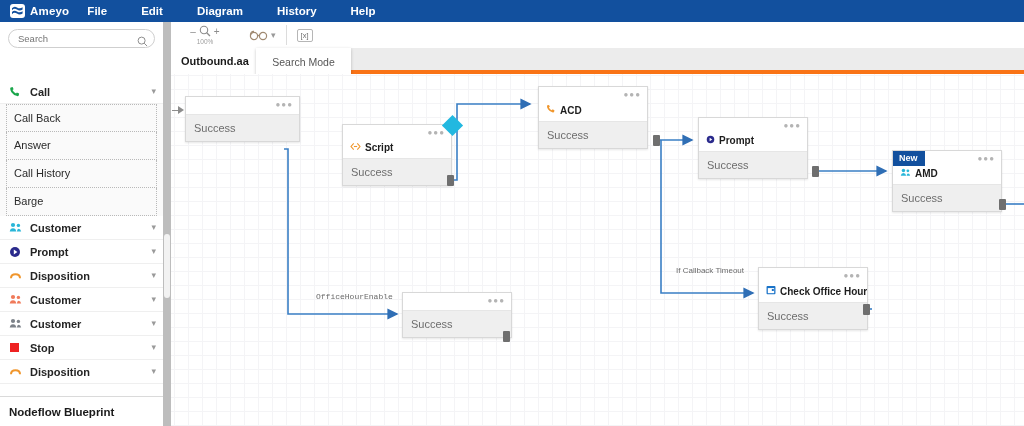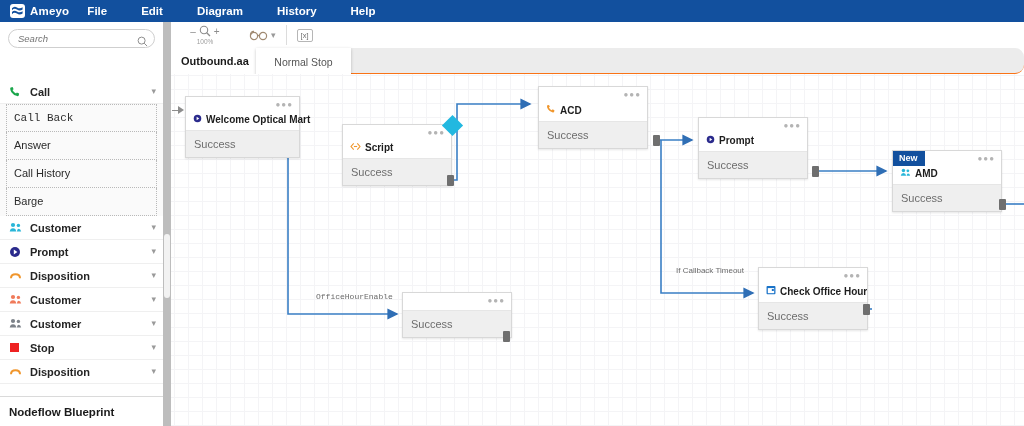--- a/index.html
+++ b/index.html
@@ -77,21 +77,20 @@
     height: 19px;
     border: 1px solid #cfcfcf;
     border-radius: 10px;
     background: #fff;
   }
   .search-box input {
     border: 0;
     outline: none;
     font-family: "Liberation Sans", sans-serif;
     font-size: 9.5px;
-    font-style: italic;
     color: #7b7b7b;
     background: transparent;
     width: 118px;
     height: 17px;
     padding: 0 0 0 9px;
     position: absolute;
     top: 0; left: 0;
   }
   .search-icon {
     position: absolute;
@@ -138,21 +137,21 @@
     line-height: 27px;
     margin: 0 6px;
     padding-left: 7px;
     font-size: 11px;
     color: #2b2b2b;
     border-bottom: 1px dotted #b9b9b9;
     border-left: 1px dotted #b9b9b9;
     border-right: 1px dotted #b9b9b9;
     cursor: default;
   }
-  .sub-item.first { border-top: 1px dotted #b9b9b9; font-family: Liberation Mono, monospace; }
+  .sub-item.first { border-top: 1px dotted #b9b9b9; }
 
   .blueprint-bar {
     position: absolute;
     bottom: 0; left: 0;
     width: 163px; height: 30px;
     line-height: 30px;
     padding-left: 9px;
     font-size: 11.5px;
     font-weight: 700;
     color: #1a1a1a;
@@ -219,22 +218,21 @@
     align-items: center;
     justify-content: center;
   }
 
   
   .tabbar {
     position: absolute;
     top: 48px; left: 171px;
     width: 853px; height: 26px;
     background: #ececec;
-    border-bottom: 1px solid #f97316;
-    border-radius: 9px;
+    border-bottom: 4px solid #f97316;
   }
   .tab {
     position: absolute;
     top: 0; left: 0;
     height: 26px;
     line-height: 26px;
     padding: 0 10px;
     background: #ffffff;
     font-size: 11px;
     font-weight: 700;
@@ -520,21 +518,21 @@
 
   <div class="tb-sep"></div>
 
   <div class="tb-group">
     <span class="xbox">[x]</span>
   </div>
 </div>
 
 <div class="tabbar">
   <div class="tab">Outbound.aa</div>
-  <div class="mode-popover">Normal Stop</div>
+  <div class="mode-popover">Search Mode</div>
 </div>
 
 <div class="canvas">
 
   <svg class="edges" width="853" height="352">
     <defs>
       <marker id="arw" markerWidth="7" markerHeight="7" refX="6" refY="3.5" orient="auto">
         <path d="M0,0 L7,3.5 L0,7 Z" fill="#2f6eb5"></path>
       </marker>
     </defs>
@@ -555,29 +553,20 @@
 
     <path d="M697,235 L701,235" fill="none" stroke="#3a7fc5" stroke-width="1.6"></path>
   </svg>
 
   <div class="left-tick" style="left:1px;  top:36px;"></div>
   <div class="left-arrow" style="left:7px;  top:32px;"></div>
 
   <div class="node" style="left:14px; top:22px; width:115px;">
     <div class="node-top">
       <span class="node-dots">●●●</span>
-    </div>
-    <div class="node-title">
-      <span>
-        <svg width="9" height="9" viewBox="0 0 12 12">
-            <circle cx="6" cy="6" r="5" fill="#2a2a8c"></circle>
-            <path d="M4.8 3.6 L8.4 6 L4.8 8.4 Z" fill="#fff"></path>
-          </svg>
-      </span>
-      <span>Welcome Optical Mart</span>
     </div>
     <div class="node-body">Success</div>
   </div>
 
   <div class="node" style="left:171px; top:50px;">
     <div class="node-top">
       <span class="node-dots">●●●</span>
     </div>
     <div class="node-title">
       <span>

